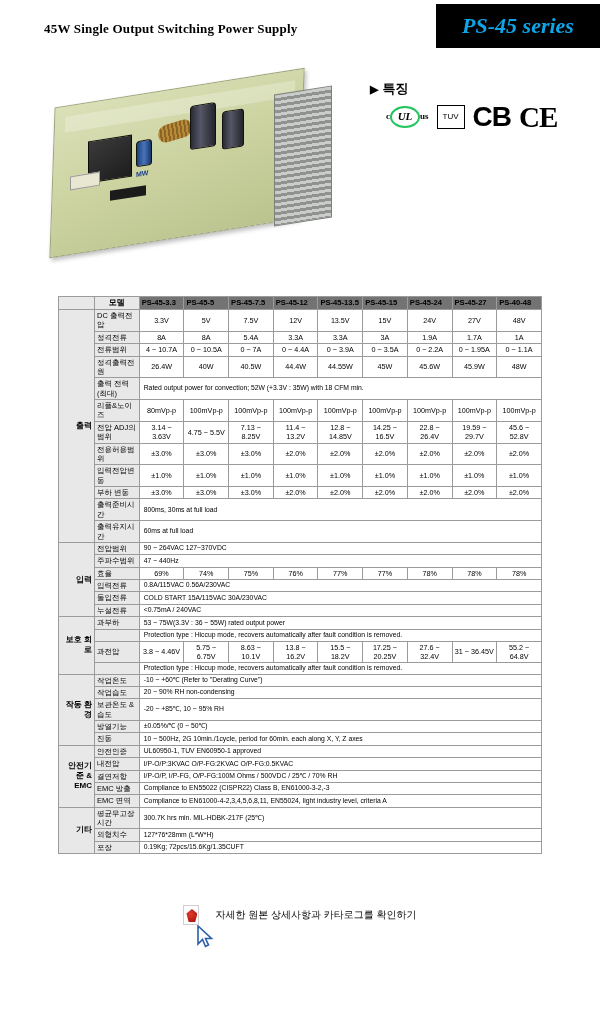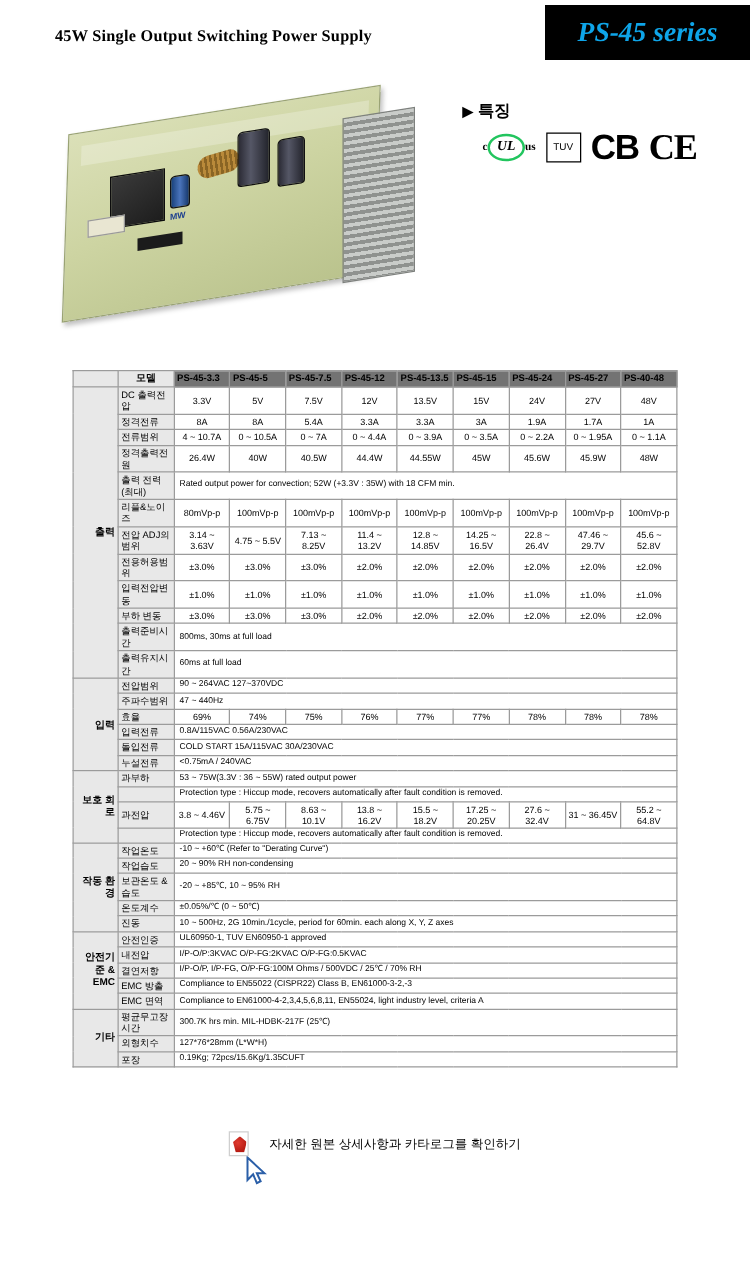--- a/index.html
+++ b/index.html
@@ -355,21 +355,21 @@
           </tr>
           <tr>
             <td class="lbl">전압 ADJ의 범위</td>
             <td class="val">3.14 ~ 3.63V</td>
             <td class="val">4.75 ~ 5.5V</td>
             <td class="val">7.13 ~ 8.25V</td>
             <td class="val">11.4 ~ 13.2V</td>
             <td class="val">12.8 ~ 14.85V</td>
             <td class="val">14.25 ~ 16.5V</td>
             <td class="val">22.8 ~ 26.4V</td>
-            <td class="val">47.46 ~ 29.7V</td>
+            <td class="val">19.59 ~ 29.7V</td>
             <td class="val">45.6 ~ 52.8V</td>
           </tr>
           <tr>
             <td class="lbl">전용허용범위</td>
             <td class="val">±3.0%</td>
             <td class="val">±3.0%</td>
             <td class="val">±3.0%</td>
             <td class="val">±2.0%</td>
             <td class="val">±2.0%</td>
             <td class="val">±2.0%</td>
@@ -474,21 +474,21 @@
           </tr>
           <tr>
             <td class="lbl">작업습도</td>
             <td class="val left note" colspan="9">20 ~ 90% RH non-condensing</td>
           </tr>
           <tr>
             <td class="lbl">보관온도 &amp; 습도</td>
             <td class="val left note" colspan="9">-20 ~ +85℃, 10 ~ 95% RH</td>
           </tr>
           <tr>
-            <td class="lbl">온도계수</td>
+            <td class="lbl">방열기능</td>
             <td class="val left note" colspan="9">±0.05%/℃ (0 ~ 50℃)</td>
           </tr>
           <tr>
             <td class="lbl">진동</td>
             <td class="val left note" colspan="9">10 ~ 500Hz, 2G 10min./1cycle, period for 60min. each along X, Y, Z axes</td>
           </tr>
           <tr>
             <td class="grp" rowspan="5">안전기준 &amp; EMC</td>
             <td class="lbl">안전인증</td>
             <td class="val left note" colspan="9">UL60950-1, TUV EN60950-1 approved</td>

